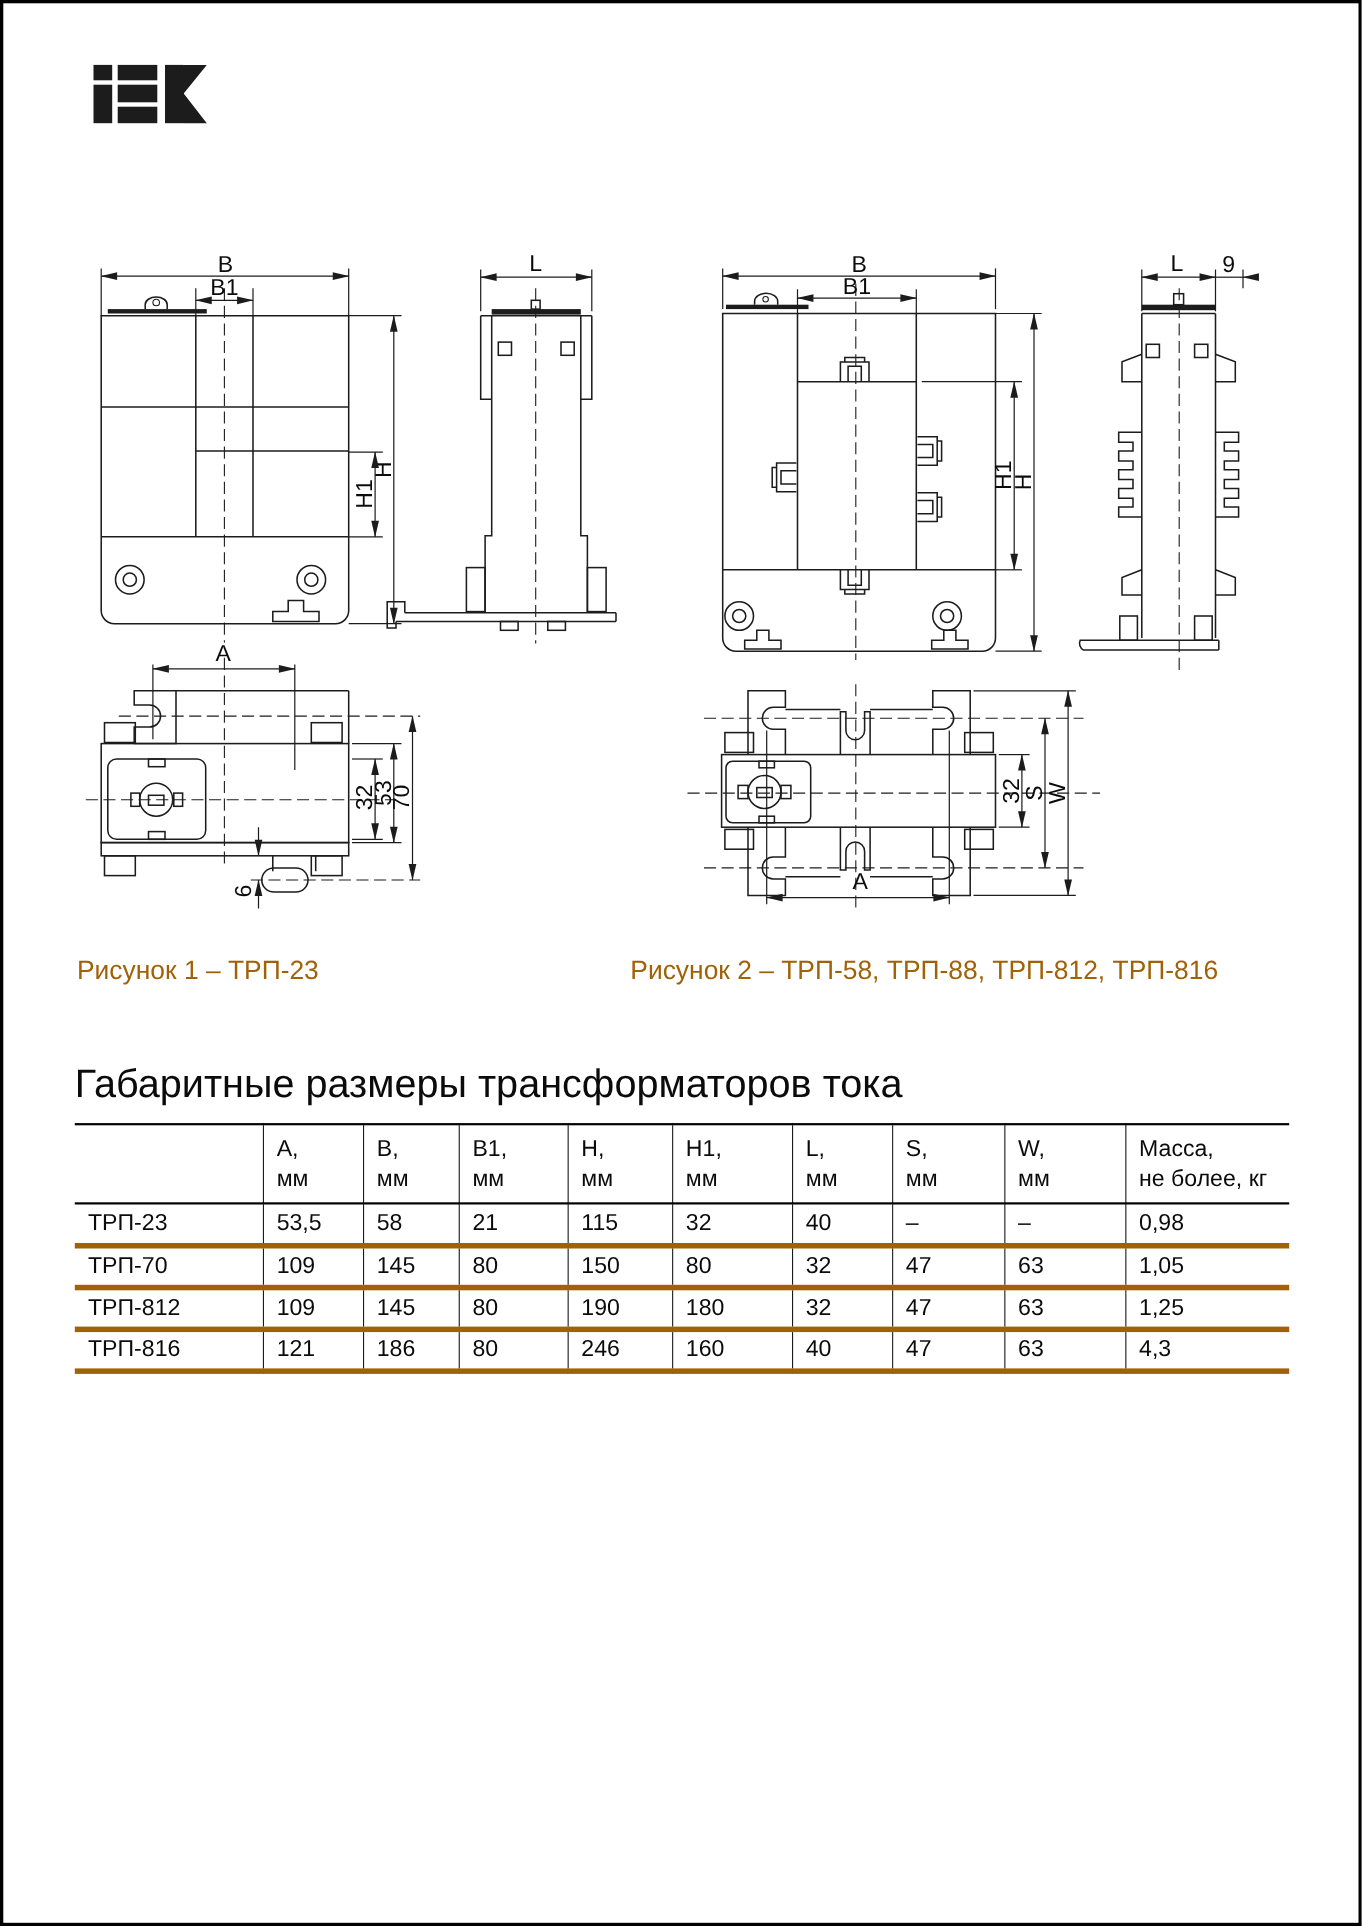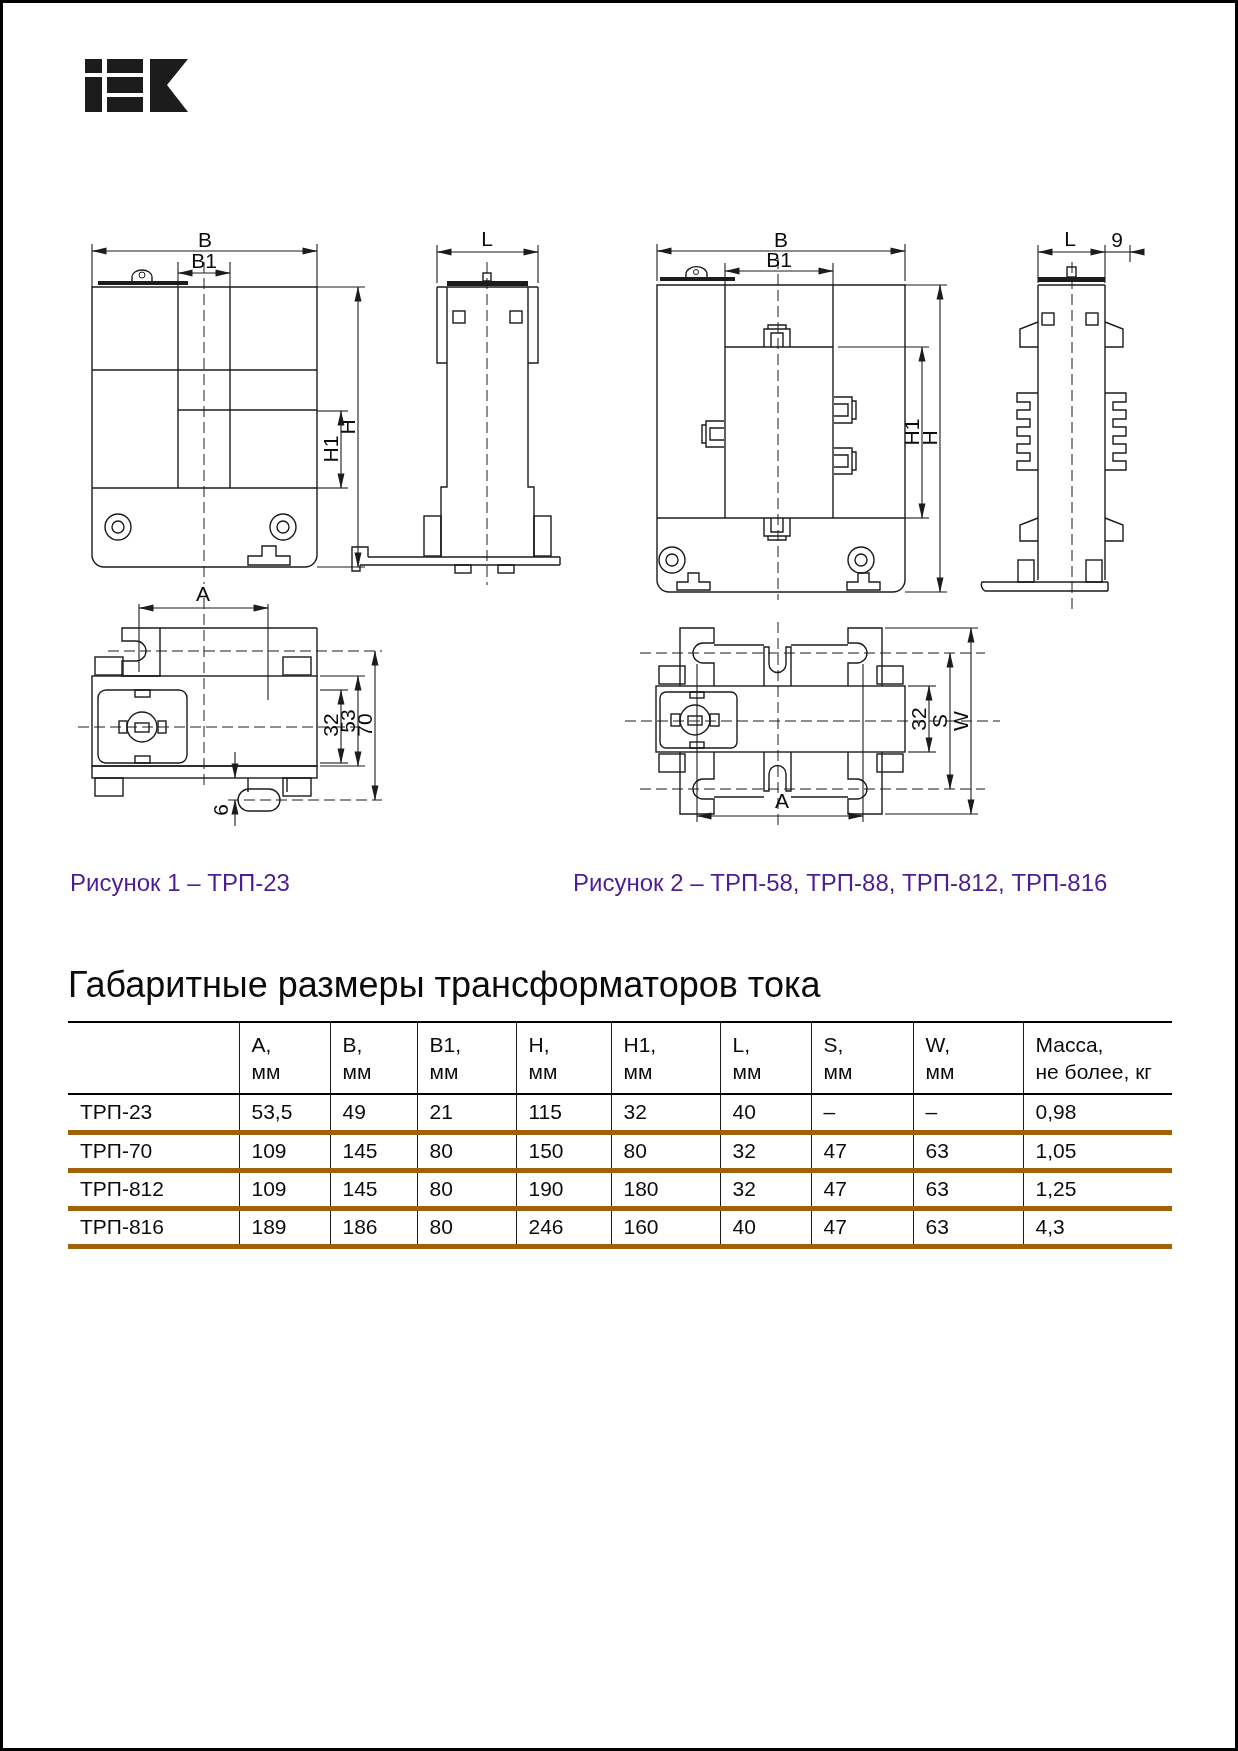--- a/index.html
+++ b/index.html
@@ -1,21 +1,21 @@
 <!DOCTYPE html>
 <html><head>
 <meta charset="utf-8">
 <style>
   html,body{margin:0;padding:0;background:#888;}
   .page{position:relative;width:1238px;height:1751px;background:#fff;overflow:hidden;
         font-family:"Liberation Sans",sans-serif;color:#111;}
   .page-border{position:absolute;inset:0;border:3px solid #000;pointer-events:none;}
   .logo{position:absolute;left:75px;top:55px;}
   .drawings{position:absolute;left:0;top:190px;}
-  .caption{position:absolute;top:869px;font-size:24px;color:#4c1d95;}
+  .caption{position:absolute;top:869px;font-size:24px;color:#a16207;}
   .cap1{left:70px;}
   .cap2{left:573px;text-align:center;}
   .tbl-title{position:absolute;left:68px;top:964px;font-size:36px;color:#0b0b0b;}
   table.dims{position:absolute;left:68px;top:1021px;width:1104px;border-collapse:collapse;
              table-layout:fixed;border-top:2px solid #000;border-bottom:3px solid #000;}
   table.dims th,table.dims td{border-left:1px solid #1a1a1a;font-weight:400;text-align:left;
              padding:0 0 0 12px;font-size:21px;color:#0b0b0b;vertical-align:middle;}
   table.dims th:first-child,table.dims td:first-child{border-left:none;}
   table.dims thead tr{height:72px;border-bottom:2px solid #000;}
   table.dims tbody tr{height:38px;border-bottom:5px solid #a16207;}
@@ -332,21 +332,21 @@
         <th>
             <div class="hline">Масса,</div>
             <div class="hline">не более, кг</div>
           </th>
       </tr>
     </thead>
     <tbody>
       <tr>
         <th>ТРП-23</th>
         <td>53,5</td>
-        <td>49</td>
+        <td>58</td>
         <td>21</td>
         <td>115</td>
         <td>32</td>
         <td>40</td>
         <td>–</td>
         <td>–</td>
         <td>0,98</td>
       </tr>
       <tr>
         <th>ТРП-70</th>
@@ -367,21 +367,21 @@
         <td>80</td>
         <td>190</td>
         <td>180</td>
         <td>32</td>
         <td>47</td>
         <td>63</td>
         <td>1,25</td>
       </tr>
       <tr>
         <th>ТРП-816</th>
-        <td>189</td>
+        <td>121</td>
         <td>186</td>
         <td>80</td>
         <td>246</td>
         <td>160</td>
         <td>40</td>
         <td>47</td>
         <td>63</td>
         <td>4,3</td>
       </tr>
     </tbody>

